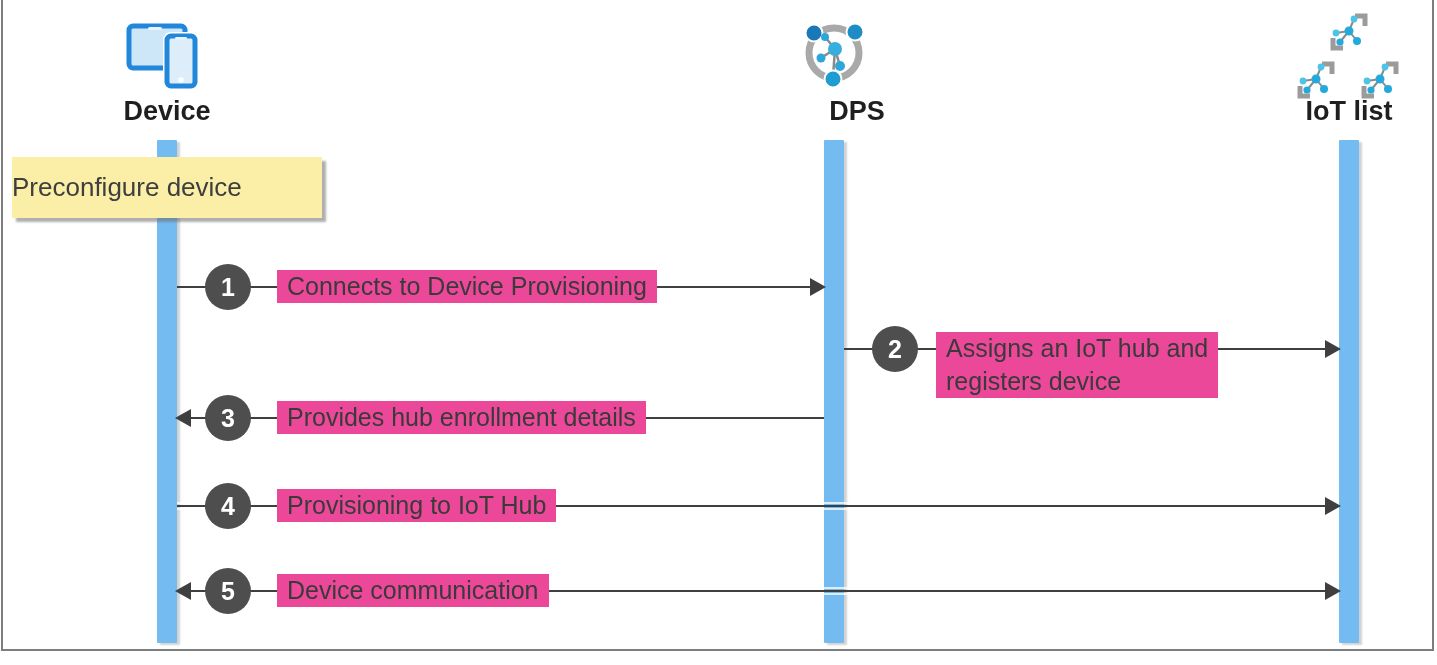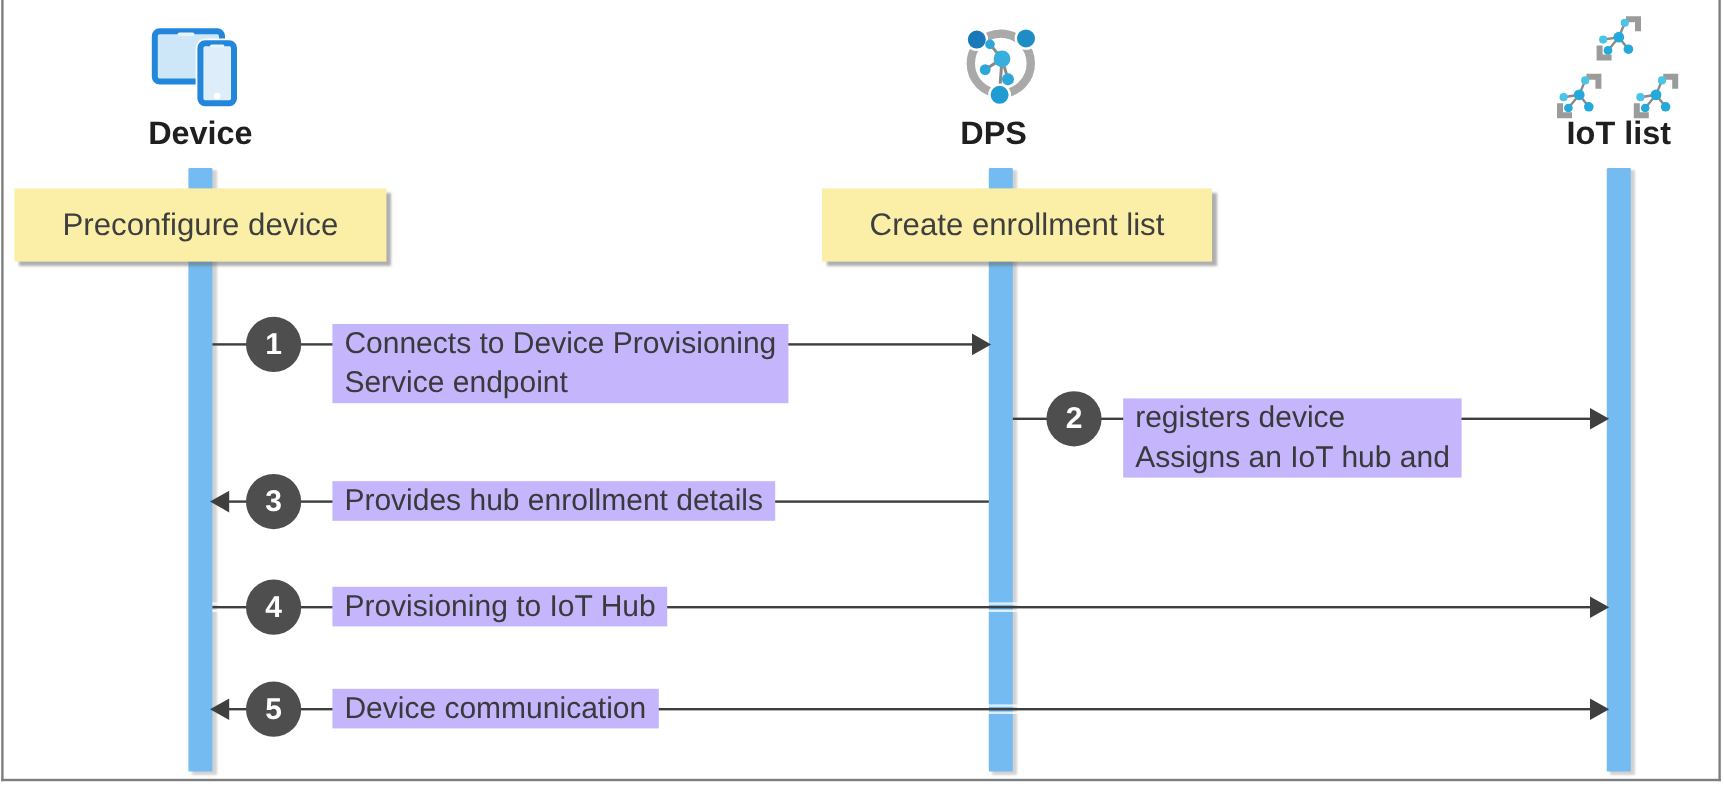--- a/index.html
+++ b/index.html
@@ -11,35 +11,35 @@
     border-left:2px solid #7e7e7e;border-right:2px solid #7e7e7e;border-bottom:2px solid #7e7e7e;}
   
   .actor-icon{position:absolute;transform:translateX(-50%);}
   .actor-label{position:absolute;transform:translateX(-50%);font-size:27px;font-weight:700;color:#1f1f1f;white-space:nowrap;}
   
   .lifeline{position:absolute;top:140px;width:20px;height:503px;background:#74bbf2;z-index:2;
     box-shadow:3px 2px 2px rgba(0,0,0,0.18);border-radius:1px;}
   
   .note{position:absolute;top:157px;height:61px;background:#fbefa8;z-index:6;
     box-shadow:4px 4px 2px rgba(110,110,110,0.55);
-    display:flex;align-items:center;justify-content:center;font-size:26px;color:#3e3e3e;}
+    display:flex;align-items:center;font-size:26px;color:#3e3e3e;}
   
   .step{position:absolute;height:0;z-index:4;}
   .line{position:absolute;top:-1px;height:2px;background:#3f3f3f;left:0;right:0;}
   .line.halo{box-shadow:0 -3px 0 rgba(255,255,255,0.75),0 3px 0 rgba(255,255,255,0.75);}
   .line.from-left-arrow{left:12px;}
   .line.to-right-arrow{right:12px;}
   .ah-right{position:absolute;right:-2px;top:-9px;width:0;height:0;
     border-top:9px solid transparent;border-bottom:9px solid transparent;border-left:16px solid #3f3f3f;}
   .ah-left{position:absolute;left:-2px;top:-9px;width:0;height:0;
     border-top:9px solid transparent;border-bottom:9px solid transparent;border-right:16px solid #3f3f3f;}
   .badge{position:absolute;left:28px;top:-23px;width:46px;height:46px;border-radius:50%;
     background:#4e4e4e;color:#fff;font-size:25px;font-weight:600;
     display:flex;align-items:center;justify-content:center;}
-  .label{position:absolute;left:100px;top:-17px;background:#c4b5fd;padding:0 10px;
+  .label{position:absolute;left:100px;top:-17px;background:#ec4899;padding:0 10px;
     font-size:25px;line-height:33px;color:#3a3a3a;white-space:nowrap;}
   .label .tline{display:block;}
   .step2 .label{left:92px;}
 </style>
 </head>
 <body>
 
 <div class="canvas">
   <div class="frame"></div>
 
@@ -66,21 +66,21 @@
       </g>
       <circle cx="15" cy="13" r="8.5" fill="#1878b8" stroke="#fff" stroke-width="2"></circle>
       <circle cx="56" cy="12" r="8.5" fill="#1e8dc6" stroke="#fff" stroke-width="2"></circle>
       <circle cx="34" cy="59" r="8.5" fill="#1f9cd2" stroke="#fff" stroke-width="2"></circle>
       <circle cx="36" cy="29" r="7" fill="#36aede"></circle>
       <circle cx="22" cy="38" r="4.5" fill="#2da7da"></circle>
       <circle cx="41" cy="46" r="5" fill="#2da7da"></circle>
       <circle cx="26" cy="17" r="4" fill="#2da7da"></circle>
     </svg>
   </div>
-  <div class="actor-label" style="left:828px;top:96px;">DPS</div>
+  <div class="actor-label" style="left:857px;top:96px;">DPS</div>
 
   <div class="actor-icon" style="left:1350px;top:10px;">
     <svg width="112" height="94" viewBox="0 0 112 94">
       <g transform="translate(33,0)">
         <path d="M28 6 H38 V16" fill="none" stroke="#9b9b9b" stroke-width="5"></path>
         <path d="M6 28 V38 H16" fill="none" stroke="#9b9b9b" stroke-width="5"></path>
         <g stroke="#8a8a8a" stroke-width="2">
           <line x1="22" y1="21" x2="9" y2="23"></line>
             <line x1="22" y1="21" x2="13" y2="32"></line>
           <line x1="22" y1="21" x2="30" y2="31"></line>
@@ -126,41 +126,37 @@
   </div>
   <div class="actor-label" style="left:1349px;top:96px;">IoT list</div>
 
   <div class="lifeline" style="left:157px;"></div>
   <div class="lifeline" style="left:824px;"></div>
   <div class="lifeline" style="left:1339px;"></div>
 
   <div class="note" style="left:12px;width:310px;">
     <span>Preconfigure device</span>
   </div>
-  <div class="note" style="left:685px;width:325px;">
-    <span>Create enrollment list</span>
-  </div>
 
   <div class="step" style="left:177px;top:287px;width:647px;">
     <div class="line to-right-arrow"></div>
     <div class="ah-right"></div>
     <div class="badge">1</div>
     <div class="label">
       <span class="tline">Connects to Device Provisioning</span>
-      <span class="tline">Service endpoint</span>
     </div>
   </div>
 
   <div class="step step2" style="left:844px;top:349px;width:495px;">
     <div class="line to-right-arrow"></div>
     <div class="ah-right"></div>
     <div class="badge">2</div>
     <div class="label">
+      <span class="tline">Assigns an IoT hub and</span>
       <span class="tline">registers device</span>
-      <span class="tline">Assigns an IoT hub and</span>
     </div>
   </div>
 
   <div class="step" style="left:177px;top:418px;width:647px;">
     <div class="line from-left-arrow"></div>
     <div class="ah-left"></div>
     <div class="badge">3</div>
     <div class="label">
       <span class="tline">Provides hub enrollment details</span>
     </div>

